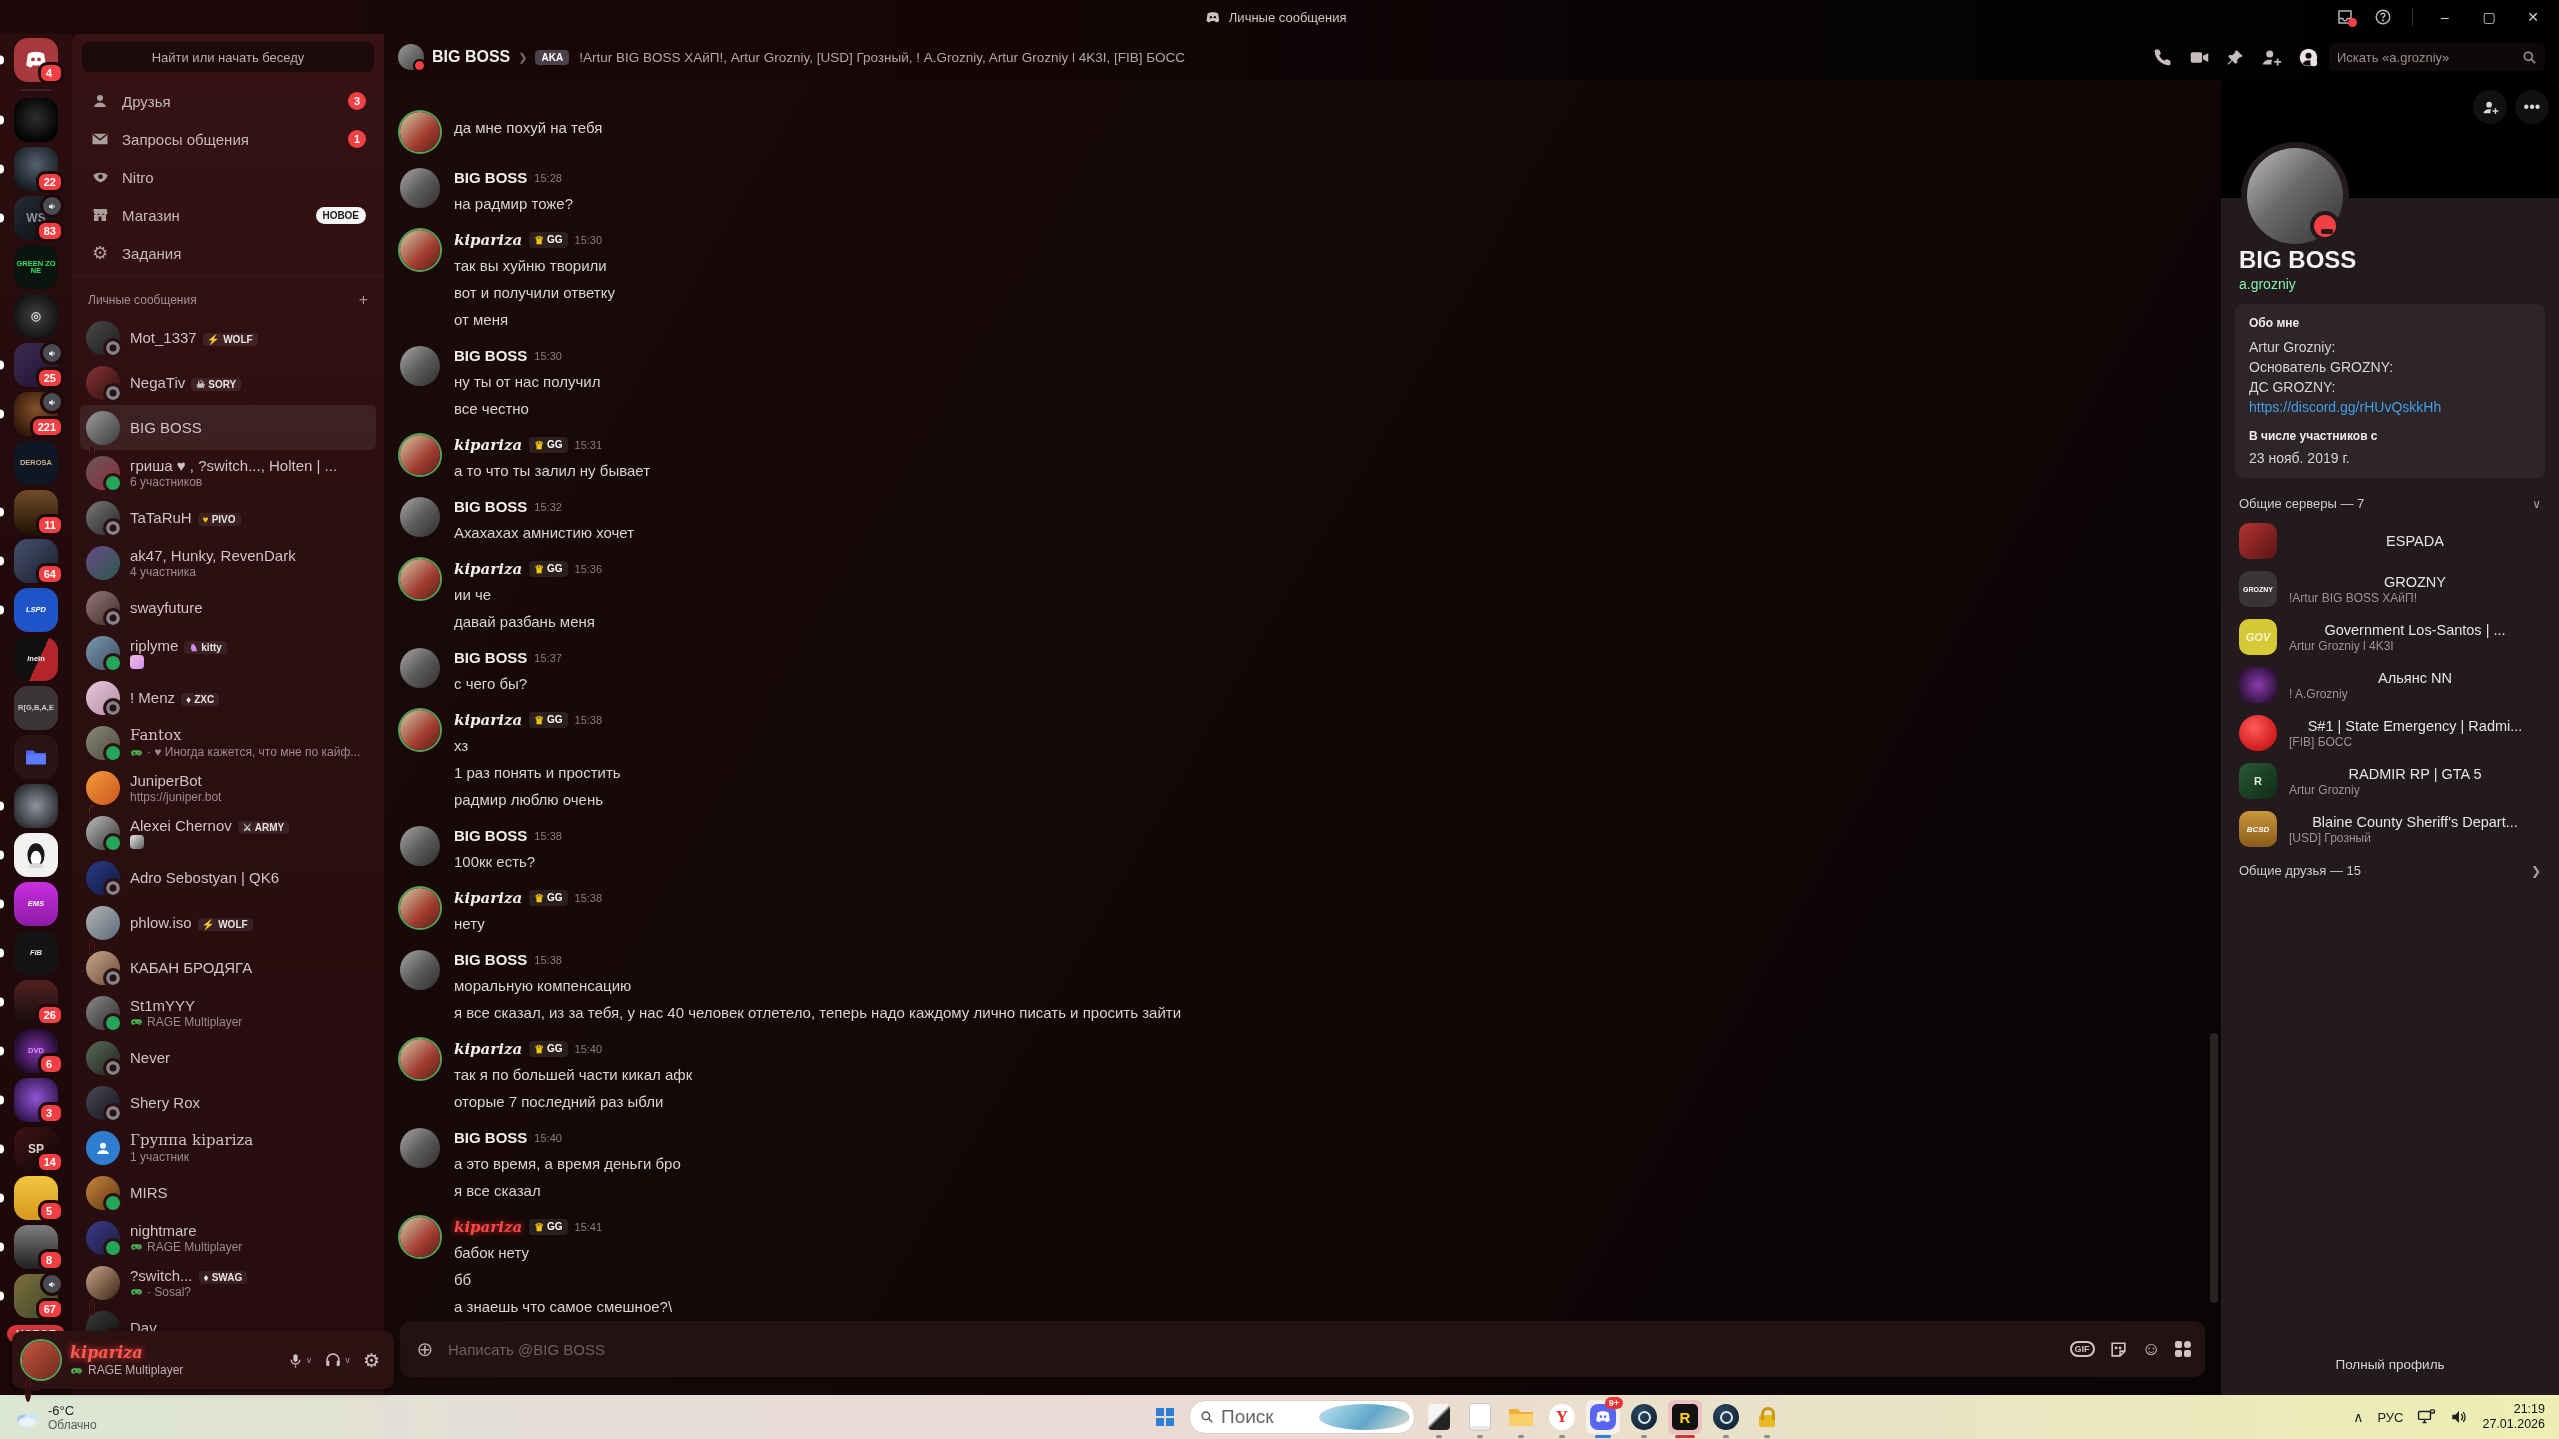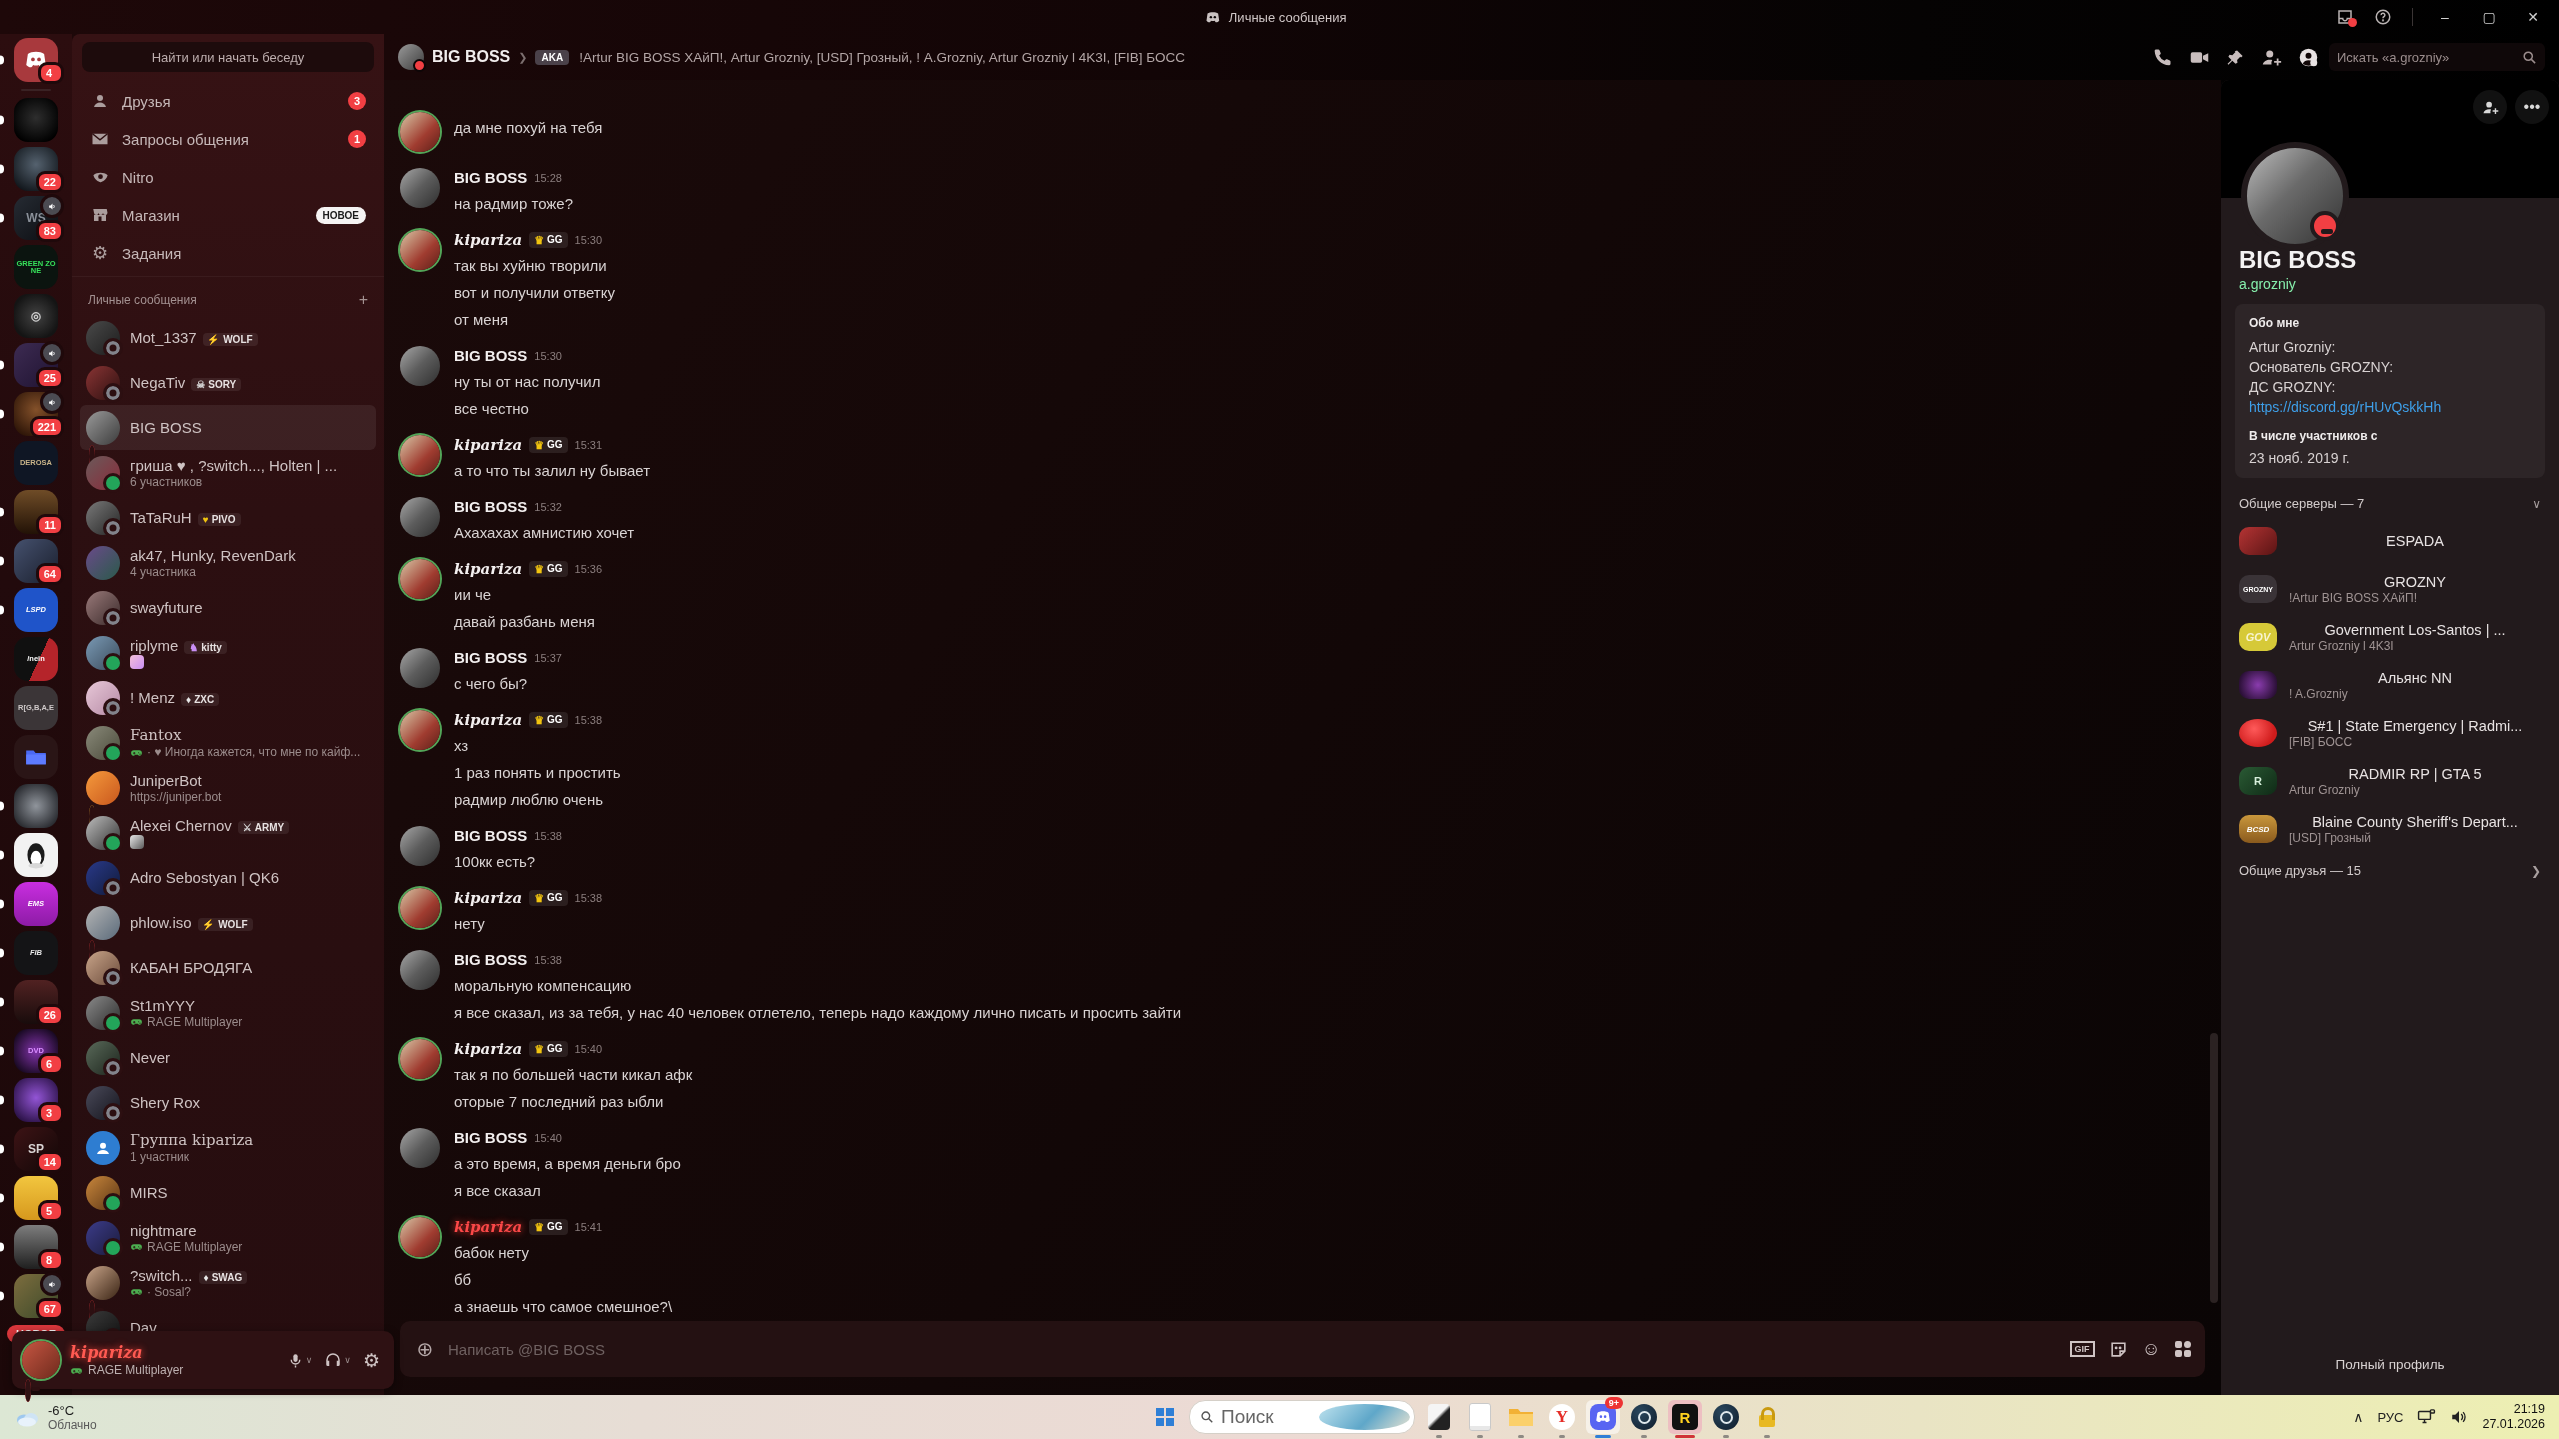--- a/index.html
+++ b/index.html
@@ -106,21 +106,21 @@
   .ggpill .cup{color:#f1c40f;font-size:11px;}
   .msg-time{color:#8b7e7e;font-size:11px;}
   .msg-line{color:#d9d3d3;font-size:15px;line-height:20px;margin-top:6px;}
   .msg-line + .msg-line{margin-top:7px;}
   .chat-scroll{position:absolute;right:3px;bottom:92px;width:8px;height:270px;border-radius:4px;background:#2b2222;}
   .inputwrap{flex:0 0 auto;padding:0 16px 18px 16px;}
   .inputbar{height:56px;border-radius:10px;background:#241112;display:flex;align-items:center;padding:0 14px;gap:12px;}
   .plus-circ{width:22px;height:22px;border-radius:50%;color:#b4a7a7;font-size:20px;display:flex;align-items:center;justify-content:center;}
   .input-ph{flex:1;color:#6f6161;font-size:15px;}
   .input-icons{display:flex;align-items:center;gap:14px;color:#cfc4c4;}
-  .gifpill{border:2px solid #cfc4c4;border-radius:0;font-size:9px;font-weight:bold;padding:1px 3px;color:#cfc4c4;}
+  .gifpill{border:2px solid #cfc4c4;border-radius:8px;font-size:9px;font-weight:bold;padding:1px 3px;color:#cfc4c4;}
   .appgrid{display:grid;grid-template-columns:7px 7px;grid-gap:2px;}
   .appgrid i{width:7px;height:7px;background:#cfc4c4;border-radius:2px;}
   .appgrid i:nth-child(2){border-radius:50%;}
   
   .profile{width:338px;flex:0 0 auto;background:#221a1c;display:flex;flex-direction:column;min-height:0;position:relative;border-radius:8px 8px 0 0;overflow:hidden;}
   .banner{height:118px;background:#000;flex:0 0 auto;position:relative;}
   .pf-actions{position:absolute;top:10px;right:10px;display:flex;gap:8px;}
   .pf-act{width:34px;height:34px;border-radius:50%;background:#111;display:flex;align-items:center;justify-content:center;color:#d8d8d8;}
   .pf-avatar{position:absolute;left:20px;top:62px;width:96px;height:96px;border-radius:50%;
     background:linear-gradient(135deg,#bdbdbd 0%,#6a6a6a 45%,#333 100%);border:6px solid #221a1c;z-index:3;}
@@ -131,21 +131,21 @@
   .pf-user{font-size:14px;color:#86efac;margin-top:2px;}
   .pf-card{margin:12px 14px 0 14px;background:#2d2527;border-radius:8px;padding:12px 14px;}
   .pf-label{font-size:12px;font-weight:bold;color:#efecec;margin-bottom:7px;}
   .pf-about{font-size:14px;color:#d8d2d2;line-height:20px;}
   .pf-link{color:#3e9fe9;}
   .pf-member{font-size:14px;color:#d8d2d2;margin-top:4px;}
   .pf-section{display:flex;align-items:center;margin:18px 18px 4px 18px;color:#d3cccc;font-size:13px;}
   .pf-section .arr{margin-left:auto;color:#a89f9f;font-size:12px;}
   .srv-list{padding:2px 10px 0 10px;}
   .srv-item{display:flex;align-items:center;gap:12px;height:48px;border-radius:6px;padding:0 8px;}
-  .srv-ic{width:38px;height:28px;border-radius:10px;display:flex;align-items:center;justify-content:center;
+  .srv-ic{width:38px;height:36px;border-radius:10px;display:flex;align-items:center;justify-content:center;
     font-weight:bold;color:#fff;overflow:hidden;flex:0 0 auto;}
   .srv-name{font-size:14.5px;color:#e8e3e3;white-space:nowrap;overflow:hidden;text-overflow:ellipsis;text-align:center;}
   .srv-sub{font-size:12px;color:#9f9393;margin-top:1px;white-space:nowrap;overflow:hidden;text-overflow:ellipsis;}
   .pf-spacer{flex:1;}
   .pf-full{flex:0 0 auto;margin:10px 14px 14px 14px;height:34px;border-radius:6px;display:flex;align-items:center;justify-content:center;
     color:#d8d2d2;font-size:13.5px;}
   
   .taskbar{position:absolute;left:0;right:0;bottom:0;height:44px;display:flex;align-items:center;
     background:linear-gradient(90deg,#dce7d4 0%,#e7ddd5 25%,#ecdad4 50%,#e9e4c4 75%,#edefb2 100%);color:#222;}
   .weather{display:flex;align-items:center;gap:8px;padding-left:14px;width:220px;}

